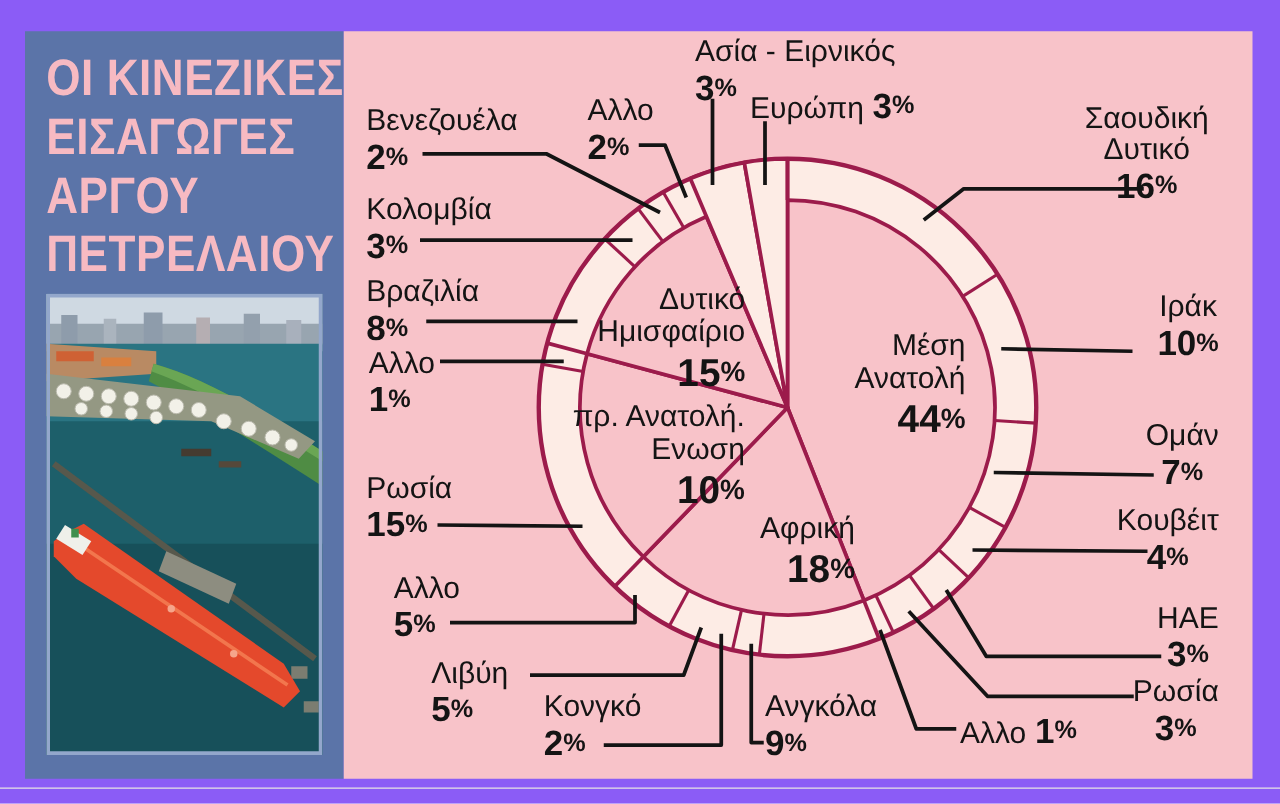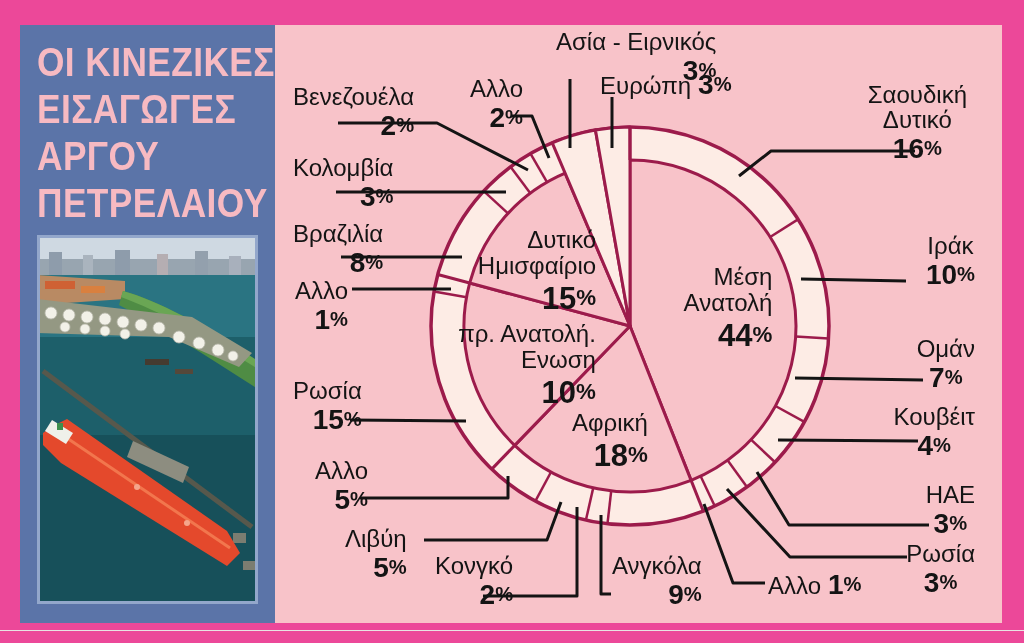--- a/index.html
+++ b/index.html
@@ -1,26 +1,26 @@
 <!DOCTYPE html>
 <html><head>
 <meta charset="utf-8">
 <style>
   html,body{margin:0;padding:0;background:#ffffff;}
-  .canvas{position:relative;width:1024px;height:643px;background:#ec4899;overflow:hidden;
+  .canvas{position:relative;width:1024px;height:643px;background:#8b5cf6;overflow:hidden;
           font-family:"Liberation Sans",sans-serif;}
   .sidebar{position:absolute;left:20px;top:25px;width:255px;height:598px;background:#5b74a8;}
   .title{position:absolute;left:17px;top:14px;margin:0;font-size:41px;line-height:47px;
          font-weight:bold;color:#f7bac2;letter-spacing:0.5px;white-space:nowrap;
          transform:scaleX(0.86);transform-origin:left top;}
   .photo{position:absolute;left:17px;top:210px;width:221px;height:369px;}
   .chart-bg{position:absolute;left:275px;top:25px;width:727px;height:598px;background:#f8c3c9;}
   #pie-svg{position:absolute;left:0;top:0;width:1024px;height:643px;}
   #labels{position:absolute;left:0;top:0;width:1024px;height:643px;}
-  .callout{position:absolute;color:#141414;text-align:right;}
+  .callout{position:absolute;color:#141414;}
   .cname{font-size:24px;line-height:25px;white-space:nowrap;}
   .cpct{font-size:28px;line-height:29px;font-weight:bold;margin-top:2px;white-space:nowrap;}
   .pcts{font-size:0.72em;vertical-align:0.16em;}
   .align-right{text-align:center;}
   .inline .cname,.inline .cpct{display:inline;}
   .inline .cpct{margin-left:7px;}
   .region-label{text-align:right;transform:translateX(-50%);}
   .region-label .cname{font-size:24px;line-height:26px;}
   .region-label .cpct{font-size:31px;line-height:33px;}
   .artifact-line{position:absolute;left:0;top:630px;width:1024px;height:1px;background:#e8e3e3;}
@@ -204,21 +204,21 @@
       <div class="callout align-right" style="right: 49px; top: 541px;">
         <div class="cname">Ρωσία</div>
         <div class="cpct">3<span class="pcts">%</span></div>
       </div>
       <div class="callout inline" style="left: 768px; top: 570px;"><div class="cname">Αλλο</div><div class="cpct">1<span class="pcts">%</span></div></div>
       <div class="callout region-label" style="left: 728px; top: 264px;">
         <div class="cname">Μέση</div>
         <div class="cname">Ανατολή</div>
         <div class="cpct">44<span class="pcts">%</span></div>
       </div>
-      <div class="callout region-label" style="left: 610px; top: 410px;">
+      <div class="callout region-label" style="left: 646px; top: 410px;">
         <div class="cname">Αφρική</div>
         <div class="cpct">18<span class="pcts">%</span></div>
       </div>
       <div class="callout region-label" style="left: 527px; top: 321px;">
         <div class="cname">πρ. Ανατολή.</div>
         <div class="cname">Ενωση</div>
         <div class="cpct">10<span class="pcts">%</span></div>
       </div>
       <div class="callout region-label" style="left: 537px; top: 227px;">
         <div class="cname">Δυτικό</div>

